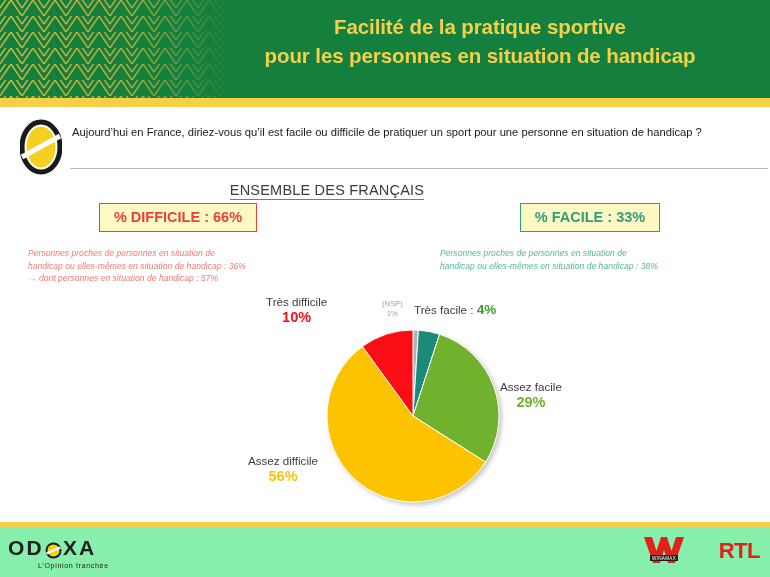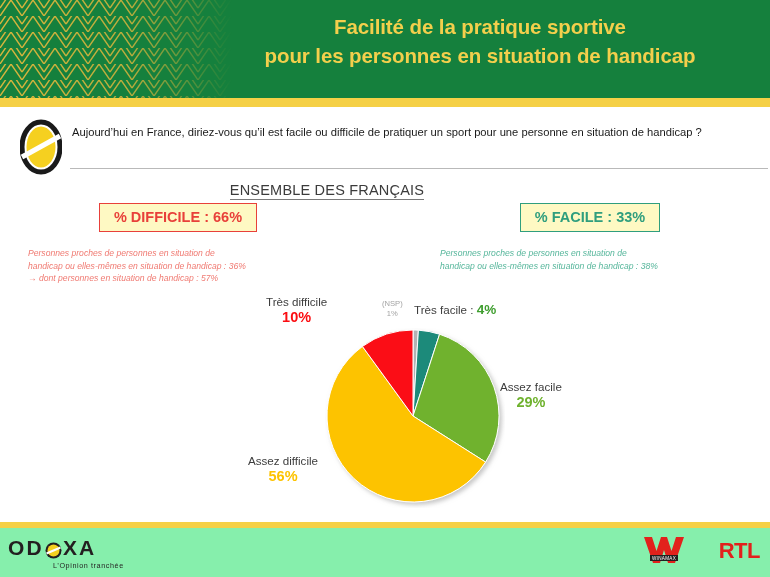--- a/index.html
+++ b/index.html
@@ -223,21 +223,21 @@
     width: 17px; height: 17px;
     margin: 0 1px;
     position: relative;
     top: 1px;
   }
   .odoxa-tag {
     font-size: 7.2px;
     color: #231f20;
     letter-spacing: 0.6px;
     margin-top: 2px;
-    margin-left: 45px;
+    margin-left: 30px;
   }
   .partner-logos {
     position: absolute;
     right: 10px; top: 6px;
     display: flex;
     align-items: center;
     gap: 32px;
   }
   .rtl-logo {
     font-size: 22px;

